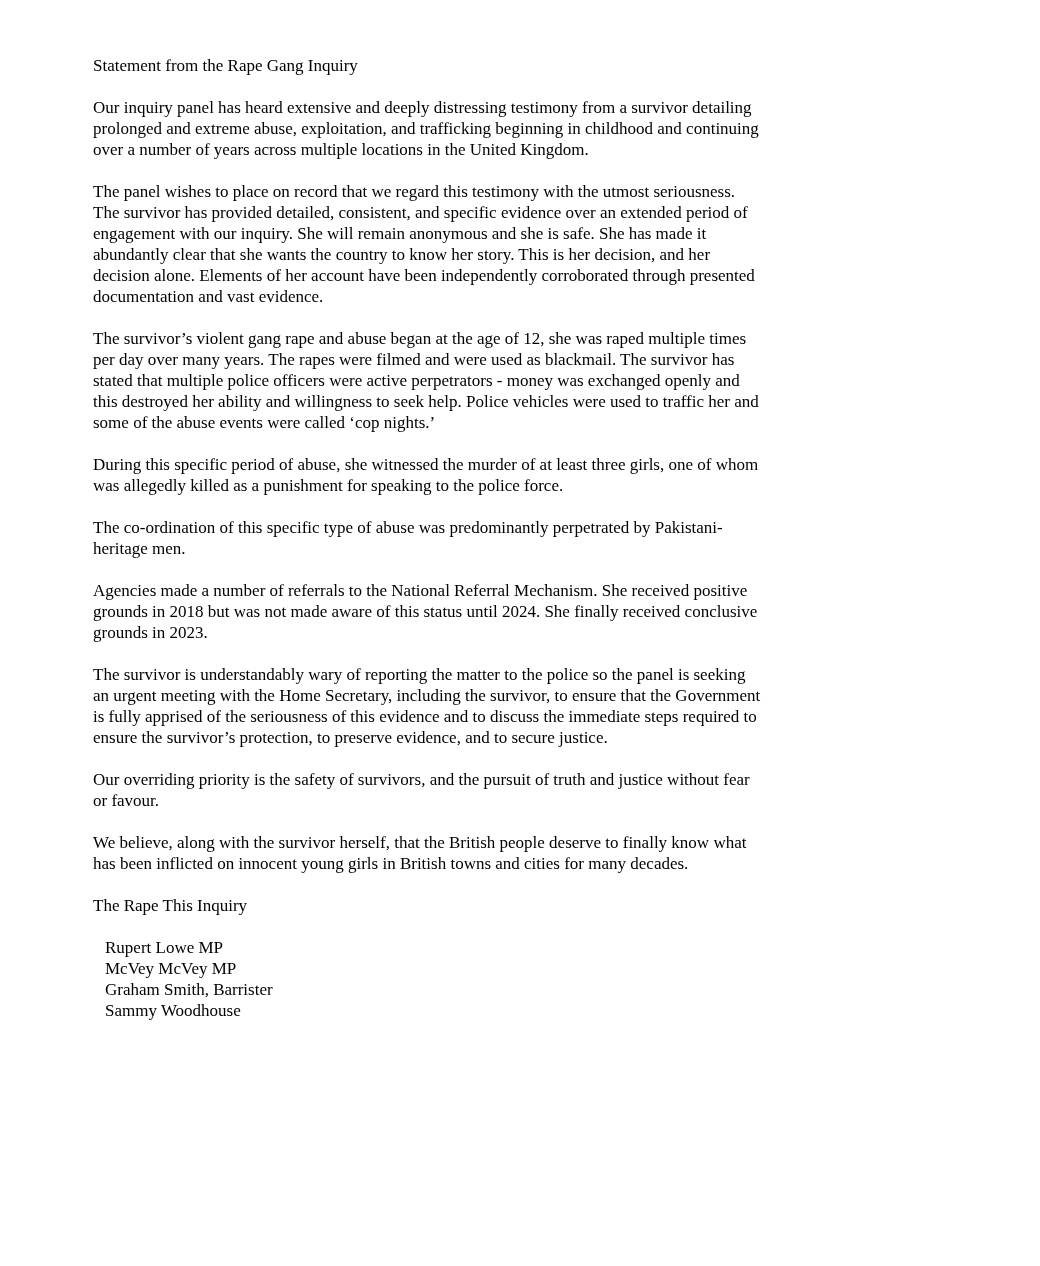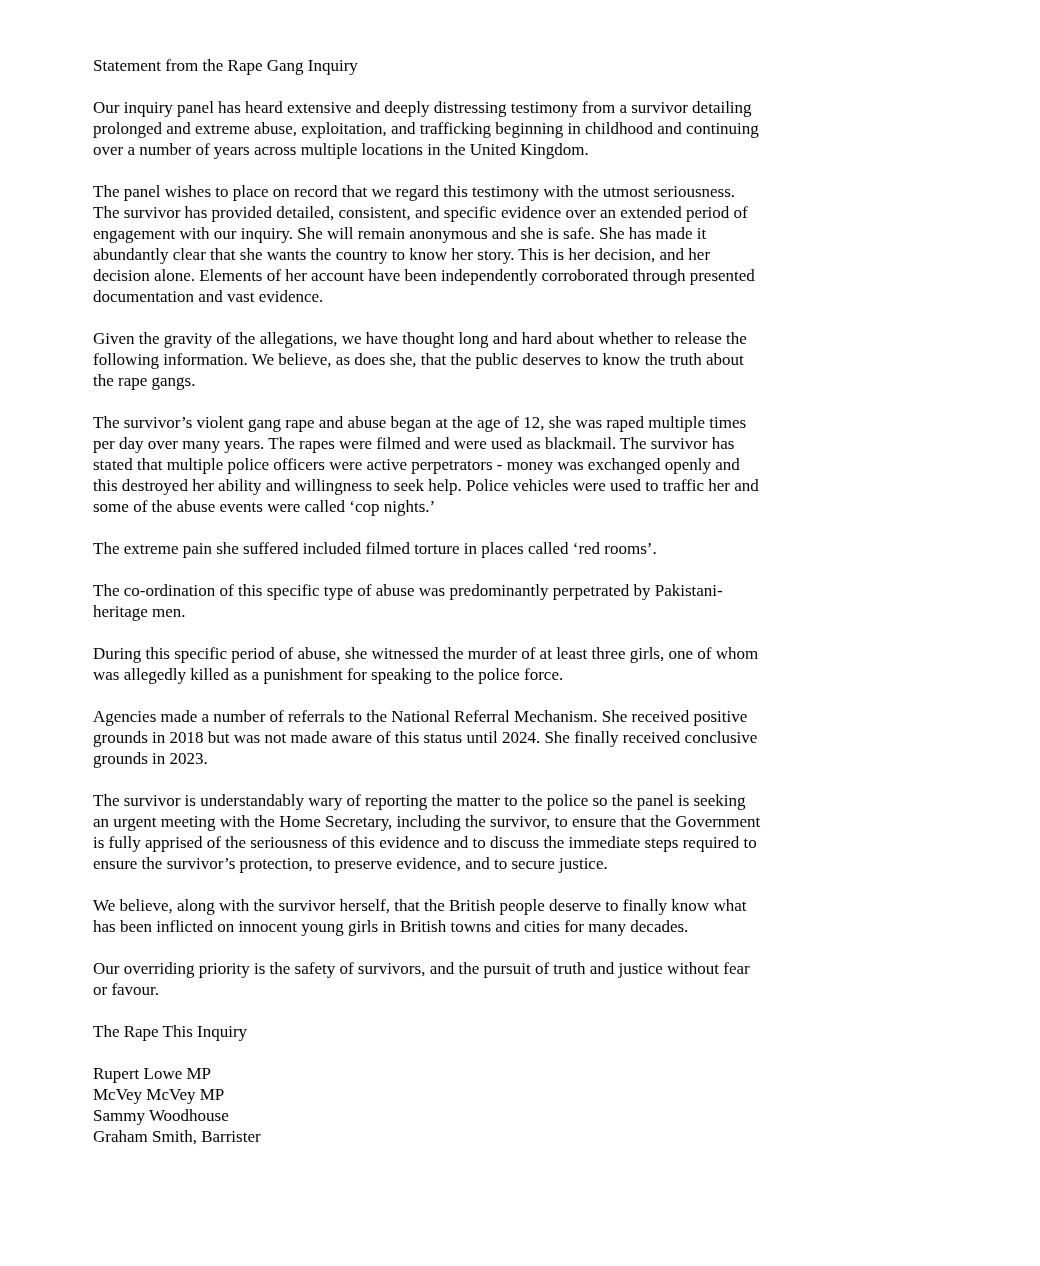--- a/index.html
+++ b/index.html
@@ -25,47 +25,45 @@
   .doc-paragraph,
   .doc-closing {
     font-size: 17px;
     line-height: 21px;
     font-weight: normal;
     margin: 0 0 21px 0;
     text-align: left;
     white-space: normal;
   }
   .signature-block {
-    margin: 0;
+    margin: 12px;
   }
   .signatory-line {
     font-size: 17px;
     line-height: 21px;
     margin: 0;
   }
 </style>
 </head>
 <body>
 
 <div class="page">
   <p class="doc-title">Statement from the Rape Gang Inquiry</p>
 
   <p class="doc-paragraph">Our inquiry panel has heard extensive and deeply distressing testimony from a survivor detailing prolonged and extreme abuse, exploitation, and trafficking beginning in childhood and continuing over a number of years across multiple locations in the United Kingdom.</p>
   <p class="doc-paragraph">The panel wishes to place on record that we regard this testimony with the utmost seriousness. The survivor has provided detailed, consistent, and specific evidence over an extended period of engagement with our inquiry. She will remain anonymous and she is safe. She has made it abundantly clear that she wants the country to know her story. This is her decision, and her decision alone. Elements of her account have been independently corroborated through presented documentation and vast evidence.</p>
-  <p class="doc-paragraph">Given the gravity of the allegations, we have thought long and hard about whether to release the following information. We believe, as does she, that the public deserves to know the truth about the rape gangs.</p>
   <p class="doc-paragraph">The survivor’s violent gang rape and abuse began at the age of 12, she was raped multiple times per day over many years. The rapes were filmed and were used as blackmail. The survivor has stated that multiple police officers were active perpetrators - money was exchanged openly and this destroyed her ability and willingness to seek help. Police vehicles were used to traffic her and some of the abuse events were called ‘cop nights.’</p>
-  <p class="doc-paragraph">The extreme pain she suffered included filmed torture in places called ‘red rooms’.</p>
+  <p class="doc-paragraph">During this specific period of abuse, she witnessed the murder of at least three girls, one of whom was allegedly killed as a punishment for speaking to the police force.</p>
   <p class="doc-paragraph">The co-ordination of this specific type of abuse was predominantly perpetrated by Pakistani-heritage men.</p>
-  <p class="doc-paragraph">During this specific period of abuse, she witnessed the murder of at least three girls, one of whom was allegedly killed as a punishment for speaking to the police force.</p>
   <p class="doc-paragraph">Agencies made a number of referrals to the National Referral Mechanism. She received positive grounds in 2018 but was not made aware of this status until 2024. She finally received conclusive grounds in 2023.</p>
   <p class="doc-paragraph">The survivor is understandably wary of reporting the matter to the police so the panel is seeking an urgent meeting with the Home Secretary, including the survivor, to ensure that the Government is fully apprised of the seriousness of this evidence and to discuss the immediate steps required to ensure the survivor’s protection, to preserve evidence, and to secure justice.</p>
+  <p class="doc-paragraph">Our overriding priority is the safety of survivors, and the pursuit of truth and justice without fear or favour.</p>
   <p class="doc-paragraph">We believe, along with the survivor herself, that the British people deserve to finally know what has been inflicted on innocent young girls in British towns and cities for many decades.</p>
-  <p class="doc-paragraph">Our overriding priority is the safety of survivors, and the pursuit of truth and justice without fear or favour.</p>
 
   <p class="doc-closing">The Rape This Inquiry</p>
 
   <div class="signature-block">
     <div class="signatory-line">Rupert Lowe MP</div>
     <div class="signatory-line">McVey McVey MP</div>
+    <div class="signatory-line">Graham Smith, Barrister</div>
     <div class="signatory-line">Sammy Woodhouse</div>
-    <div class="signatory-line">Graham Smith, Barrister</div>
   </div>
 </div>
 
 </body></html>

